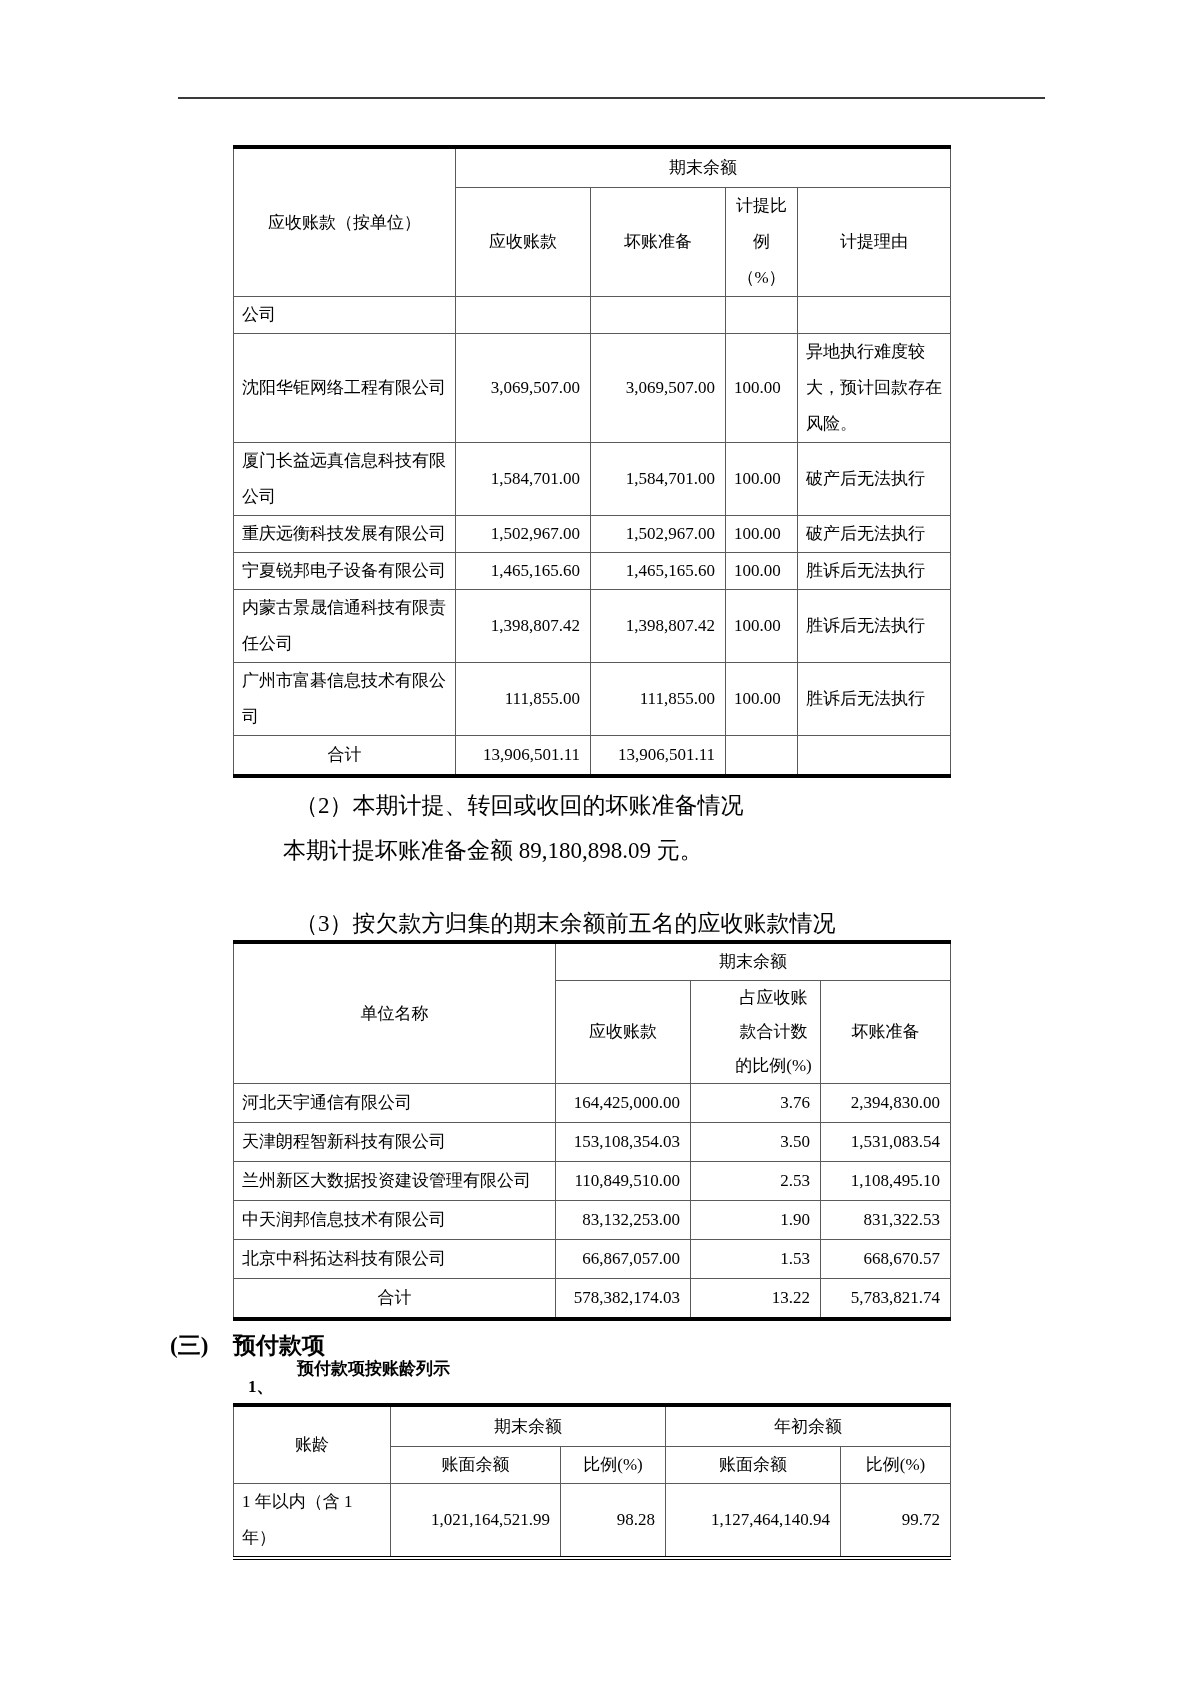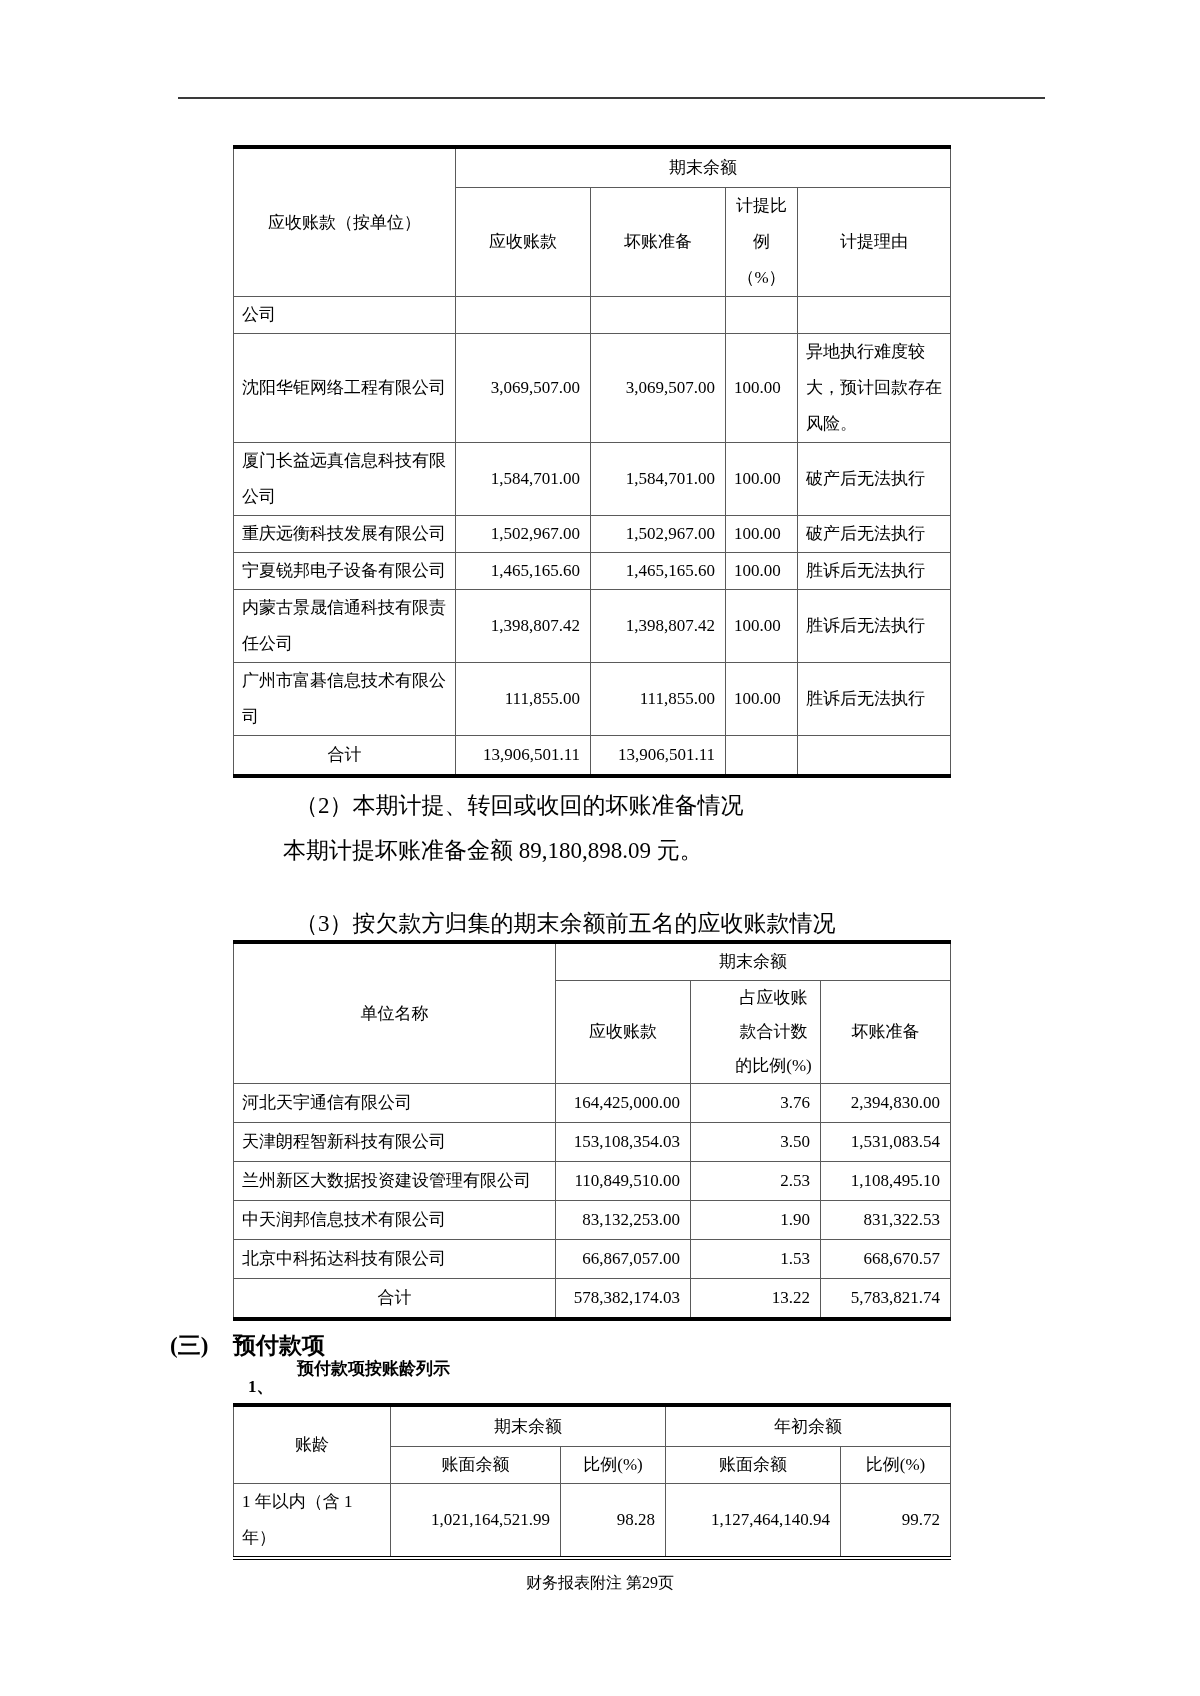--- a/index.html
+++ b/index.html
@@ -203,15 +203,14 @@
     <tr>
       <td class="name-cell" style="height:39px;">1 年以内（含 1 年）</td>
       <td class="t-right">1,021,164,521.99</td>
       <td class="t-right">98.28</td>
       <td class="t-right">1,127,464,140.94</td>
       <td class="t-right">99.72</td>
     </tr>
   </tbody>
     </table>
 
-  <div class="footer abs" style="top:1573px;left:0;">财务报表附注 第29页</div>
 
 </div>
 
 </body></html>

